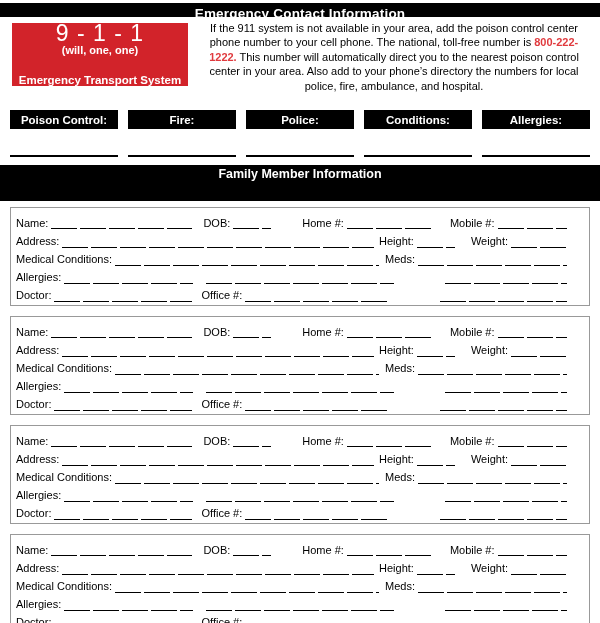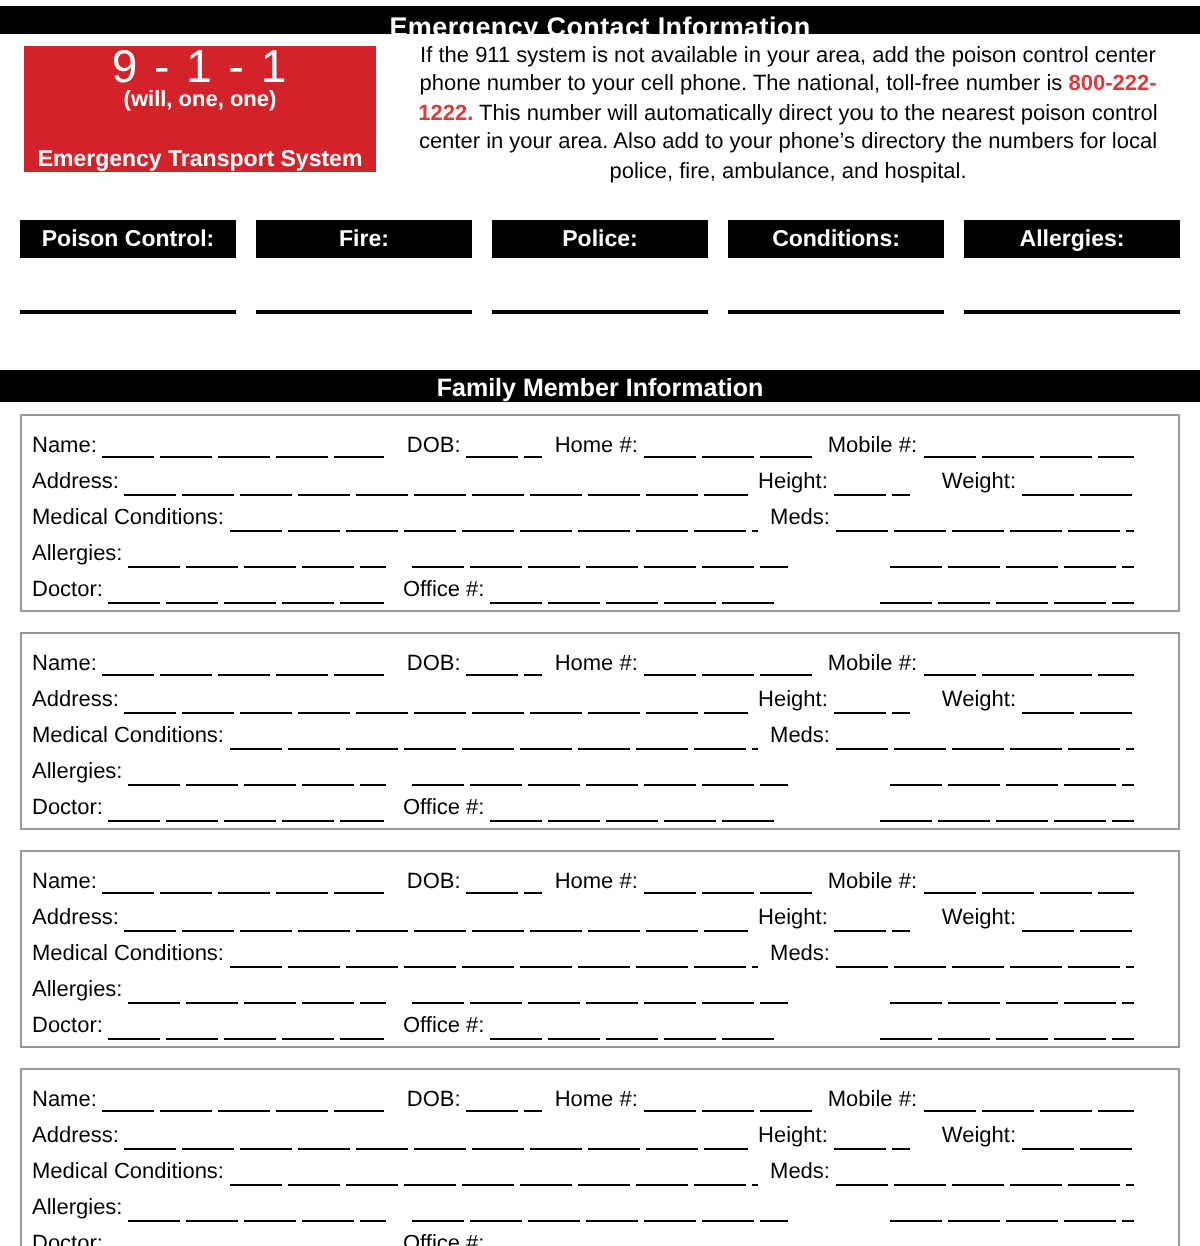--- a/index.html
+++ b/index.html
@@ -8,21 +8,21 @@
     --bar_black:#000000;
     --box_border:#999999;
   }
   html,body{margin:0;padding:0;}
   body{
     width:600px;height:623px;overflow:hidden;background:#fff;color:#000;
     font-family:"Liberation Sans", sans-serif;position:relative;
   }
   .bar{background:var(--bar_black);color:#fff;font-weight:bold;text-align:center;}
   .top-bar{margin-top:3px;height:14px;line-height:22px;font-size:13.5px;letter-spacing:.2px;}
-  .family-bar{margin-top:28px;height:16px;line-height:18px;font-size:12.5px;}
+  .family-bar{margin-top:8px;height:36px;line-height:18px;font-size:12.5px;}
 
   .intro{display:flex;margin:6px 10px 0 12px;}
   .red-box{
     width:176px;min-width:176px;height:63px;background:var(--red_box);color:#fff;
     display:flex;flex-direction:column;justify-content:center;text-align:center;
   }
   .red-code{font-size:23px;font-weight:normal;letter-spacing:1px;line-height:22px;}
   .red-sub{font-size:11px;font-weight:bold;line-height:13px;}
   .red-caption{font-size:11.5px;font-weight:bold;line-height:14px;margin-top:16px;}
   .intro-text{flex:1;margin:-2px 0 0 10px;font-size:11px;line-height:14.4px;text-align:center;}
@@ -43,22 +43,22 @@
     display:flex;flex-direction:column;justify-content:space-between;
   }
   .frow{display:flex;align-items:flex-end;font-size:11px;height:17.6px;}
   .lb{white-space:nowrap;margin-right:3px;line-height:13px;}
   .fl{
     height:13px;
     background-image:repeating-linear-gradient(to right,#000 0,#000 26px,transparent 26px,transparent 29px);
     background-size:100% 1.2px;background-position:0 100%;background-repeat:no-repeat;
   }
   .ml5{margin-left:5px}.ml6{margin-left:6px}.ml9{margin-left:9px}.ml11{margin-left:11px}
-  .ml13{margin-left:13px}.ml15{margin-left:5px}.ml16{margin-left:16px}
-  .ml23{margin-left:6px}.ml51{margin-left:51px}
+  .ml13{margin-left:13px}.ml15{margin-left:16px}.ml16{margin-left:16px}
+  .ml23{margin-left:31px}.ml51{margin-left:51px}
   .w141{width:141px}.w38{width:38px}.w87{width:87px}.w56{width:56px}
   .w149{width:149px}.w129{width:129px}.w188{width:188px}.w138{width:138px}.w144{width:144px}
   .grow{flex:1}
 </style>
 </head>
 <body>
 
 <div class="bar top-bar">
   <span>Emergency Contact Information</span>
 </div>

